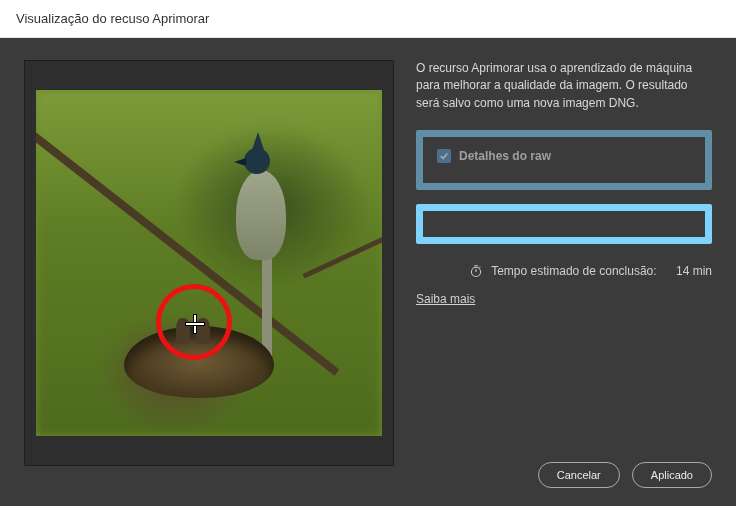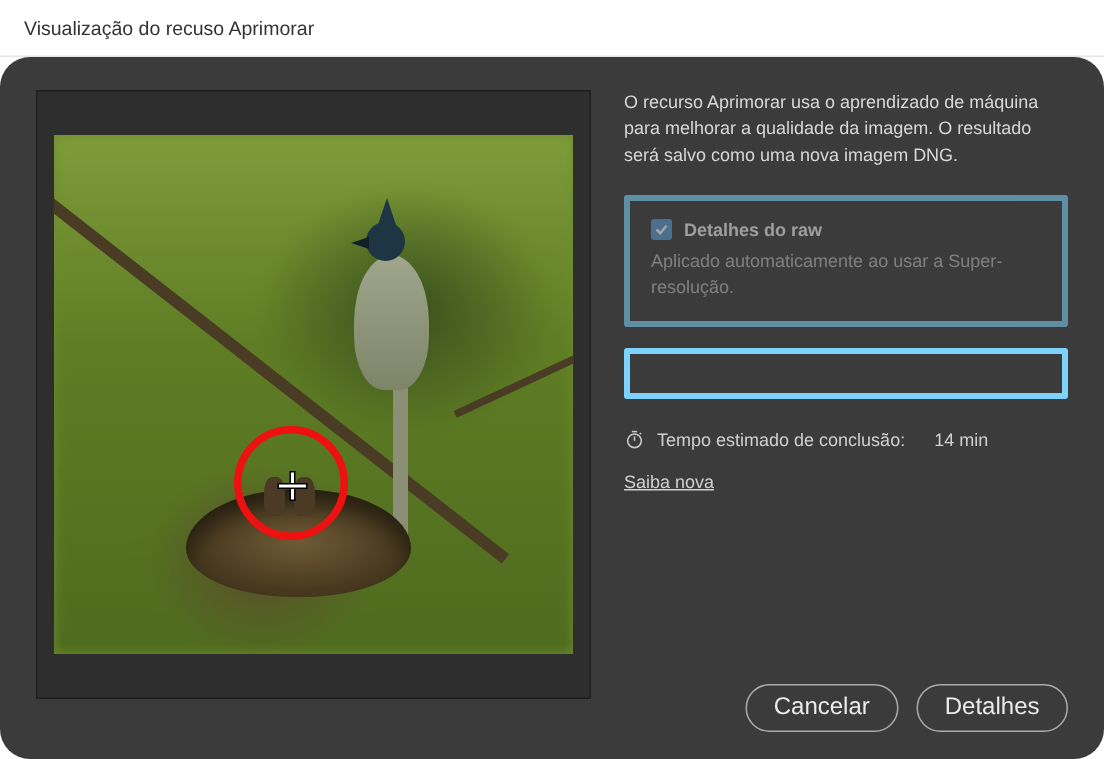--- a/index.html
+++ b/index.html
@@ -6,21 +6,21 @@
   html, body { width: 736px; height: 506px; font-family: "Segoe UI", Arial, sans-serif; font-size: 12px; color: #d8d8d8; }
   .window {
     width: 736px; height: 506px; background: #fff; display: flex; flex-direction: column;
     box-shadow: 0 4px 16px rgba(0,0,0,0.4);
   }
   .titlebar {
     height: 38px; background: #fff; color: #333; display: flex; align-items: center;
     padding: 0 16px; font-size: 13px; border-bottom: 1px solid #e6e6e6;
   }
   .content {
-    flex: 1; background: #3b3b3b; display: flex; padding: 22px 24px 18px 24px; gap: 22px; border-radius: 20px;
+    flex: 1; background: #3b3b3b; display: flex; padding: 22px 24px 18px 24px; gap: 22px;
   }
   .preview-pane {
     width: 370px; height: 406px; border: 1px solid #1e1e1e; background: #2e2e2e;
     display: flex; align-items: center; justify-content: center; position: relative;
   }
   .preview-img {
     width: 346px; height: 346px; background:
       radial-gradient(circle at 50% 48%, transparent 33px, rgba(0,0,0,0) 34px),
       linear-gradient(#6d8c2f, #6d8c2f);
     position: relative; overflow: hidden;
@@ -88,39 +88,39 @@
   }
   .crosshair::before, .crosshair::after {
     content:""; position:absolute; background:#fff; box-shadow:0 0 0 1px #000;
   }
   .crosshair::before { left:8px; top:0; width:2px; height:18px; }
   .crosshair::after  { left:0; top:8px; width:18px; height:2px; }
 
   .side-pane { flex:1; display:flex; flex-direction:column; }
   .intro { color:#d8d8d8; line-height:1.45; margin-bottom:18px; }
   .opt-box {
-    border:4px solid #7dd3fc; padding:12px 14px 14px; margin-bottom:14px; border-radius:2px;
+    border:7px solid #7dd3fc; padding:12px 14px 14px; margin-bottom:14px; border-radius:2px;
   }
   .opt-box.disabled { opacity:0.55; }
   .opt-title { display:flex; align-items:center; gap:8px; font-weight:600; color:#eee; margin-bottom:6px; }
   .opt-desc { color:#b8b8b8; line-height:1.4; }
   .cb {
     width:14px; height:14px; border:1px solid #9a9a9a; border-radius:2px;
     display:inline-flex; align-items:center; justify-content:center; flex-shrink:0;
     background:#444;
   }
   .cb.checked { background:#5a9bd4; border-color:#5a9bd4; }
   .cb svg { width:10px; height:10px; display:block; }
-  .est-row { display:flex; align-items:center; gap:8px; color:#d0d0d0; margin:6px 0 14px; }
+  .est-row { display:flex; align-items:center; gap:8px; color:#d0d0d0; margin:6px 0 14px;justify-content:flex-end; }
   .link { color:#d0d0d0; text-decoration:underline; cursor:pointer; width:fit-content; }
   .spacer { flex:1; }
   .btn-row { display:flex; justify-content:flex-end; gap:12px; margin-top:8px; }
   .btn {
     background:transparent; color:#eaeaea; border:1px solid #aaa; border-radius:16px;
-    padding:6px 18px; font-size:16px; cursor:pointer; font-family:inherit;
+    padding:6px 18px; font-size:11px; cursor:pointer; font-family:inherit;
   }
   .timer-icon { width:14px; height:14px; flex-shrink:0; }
 </style>
 </head>
 <body>
 
 <div class="window">
   <div class="titlebar">
     <span>Visualização do recuso Aprimorar</span>
   </div>
@@ -150,41 +150,40 @@
 
       <div class="opt-box disabled">
         <div class="opt-title">
           <span class="cb checked">
             <svg viewBox="0 0 12 12">
                 <path d="M2 6 L5 9 L10 3" stroke="#fff" stroke-width="2" fill="none"></path>
               </svg>
           </span>
           <span>Detalhes do raw</span>
         </div>
-        <div class="opt-desc">Aplicado automaticamente ao usar a Super-resolução.</div>
       </div>
 
       <div class="opt-box">
       </div>
 
       <div class="est-row">
         <svg class="timer-icon" viewBox="0 0 16 16">
           <circle cx="8" cy="9" r="5.2" stroke="#c8c8c8" stroke-width="1.2" fill="none"></circle>
           <line x1="8" y1="9" x2="8" y2="5.6" stroke="#c8c8c8" stroke-width="1.2"></line>
           <line x1="6" y1="2" x2="10" y2="2" stroke="#c8c8c8" stroke-width="1.2"></line>
           <line x1="12" y1="4" x2="13" y2="3" stroke="#c8c8c8" stroke-width="1.2"></line>
         </svg>
         <span>Tempo estimado de conclusão:</span>&nbsp;
         <span>14 min</span>
       </div>
 
-      <a class="link">Saiba nova</a>
+      <a class="link">Saiba mais</a>
 
       <div class="spacer"></div>
 
       <div class="btn-row">
         <button class="btn">Cancelar</button>
-        <button class="btn">Detalhes</button>
+        <button class="btn">Aplicado</button>
       </div>
     </div>
 
   </div>
 </div>
 
 </body></html>

